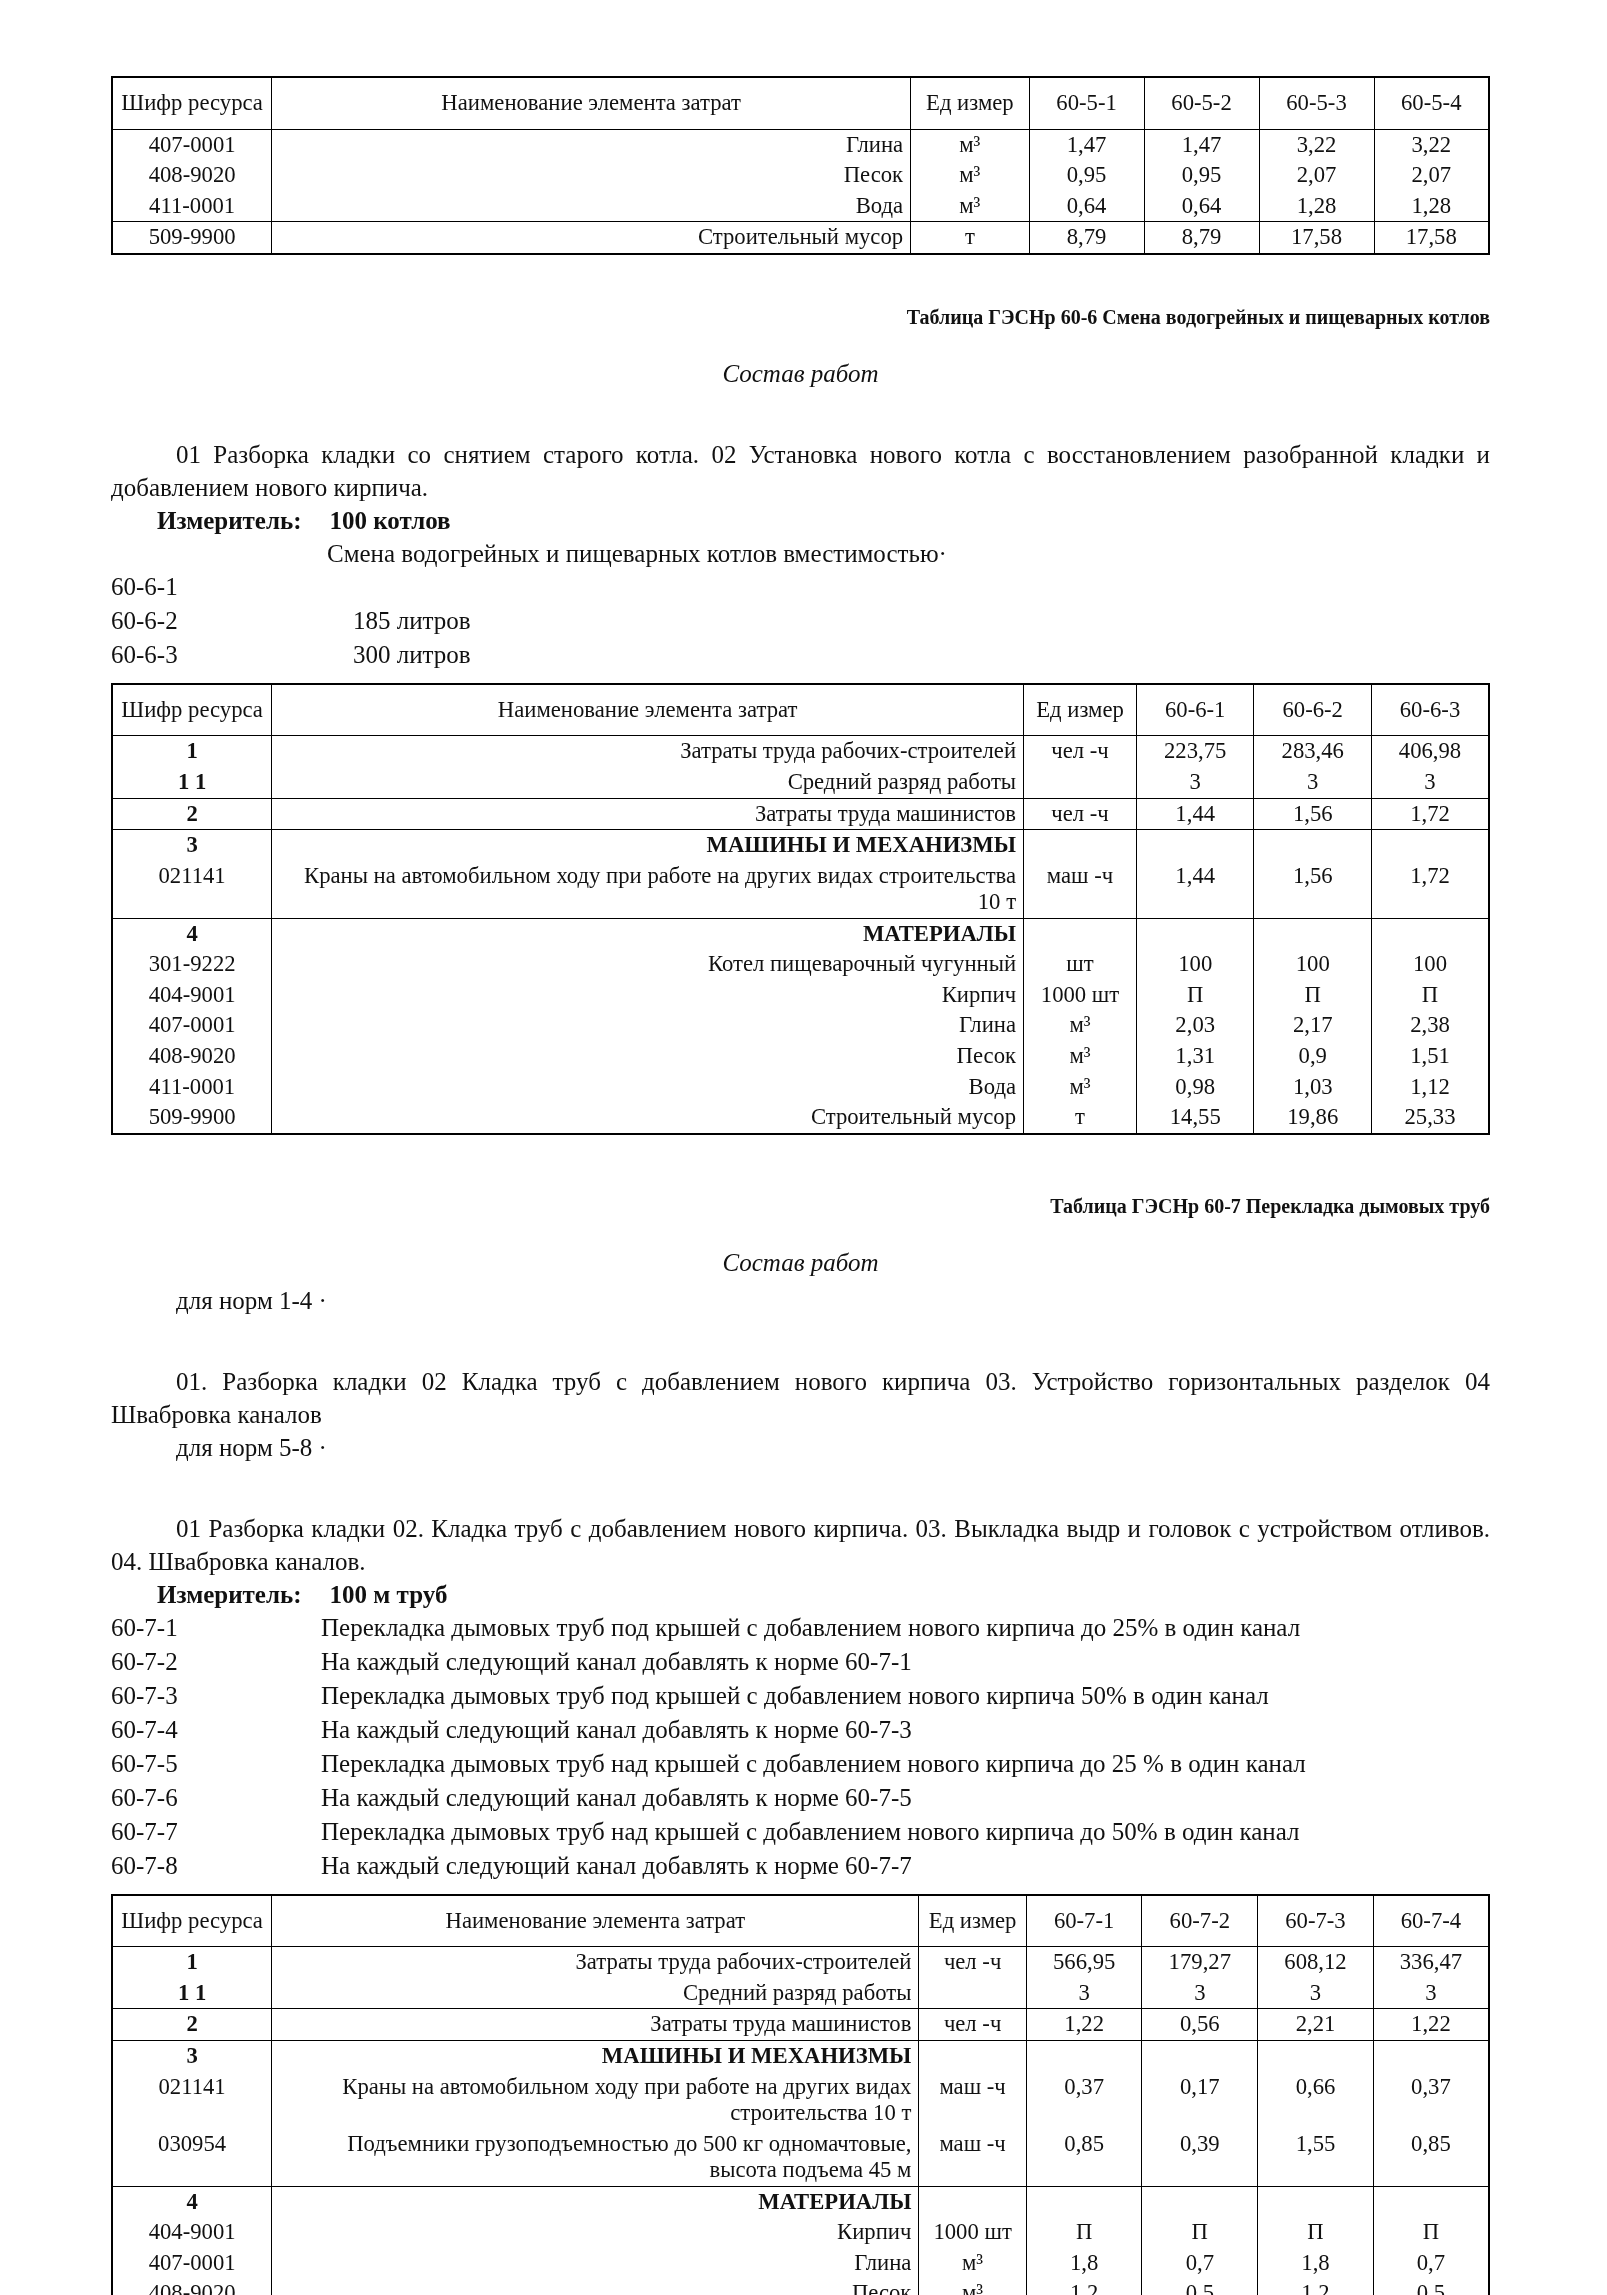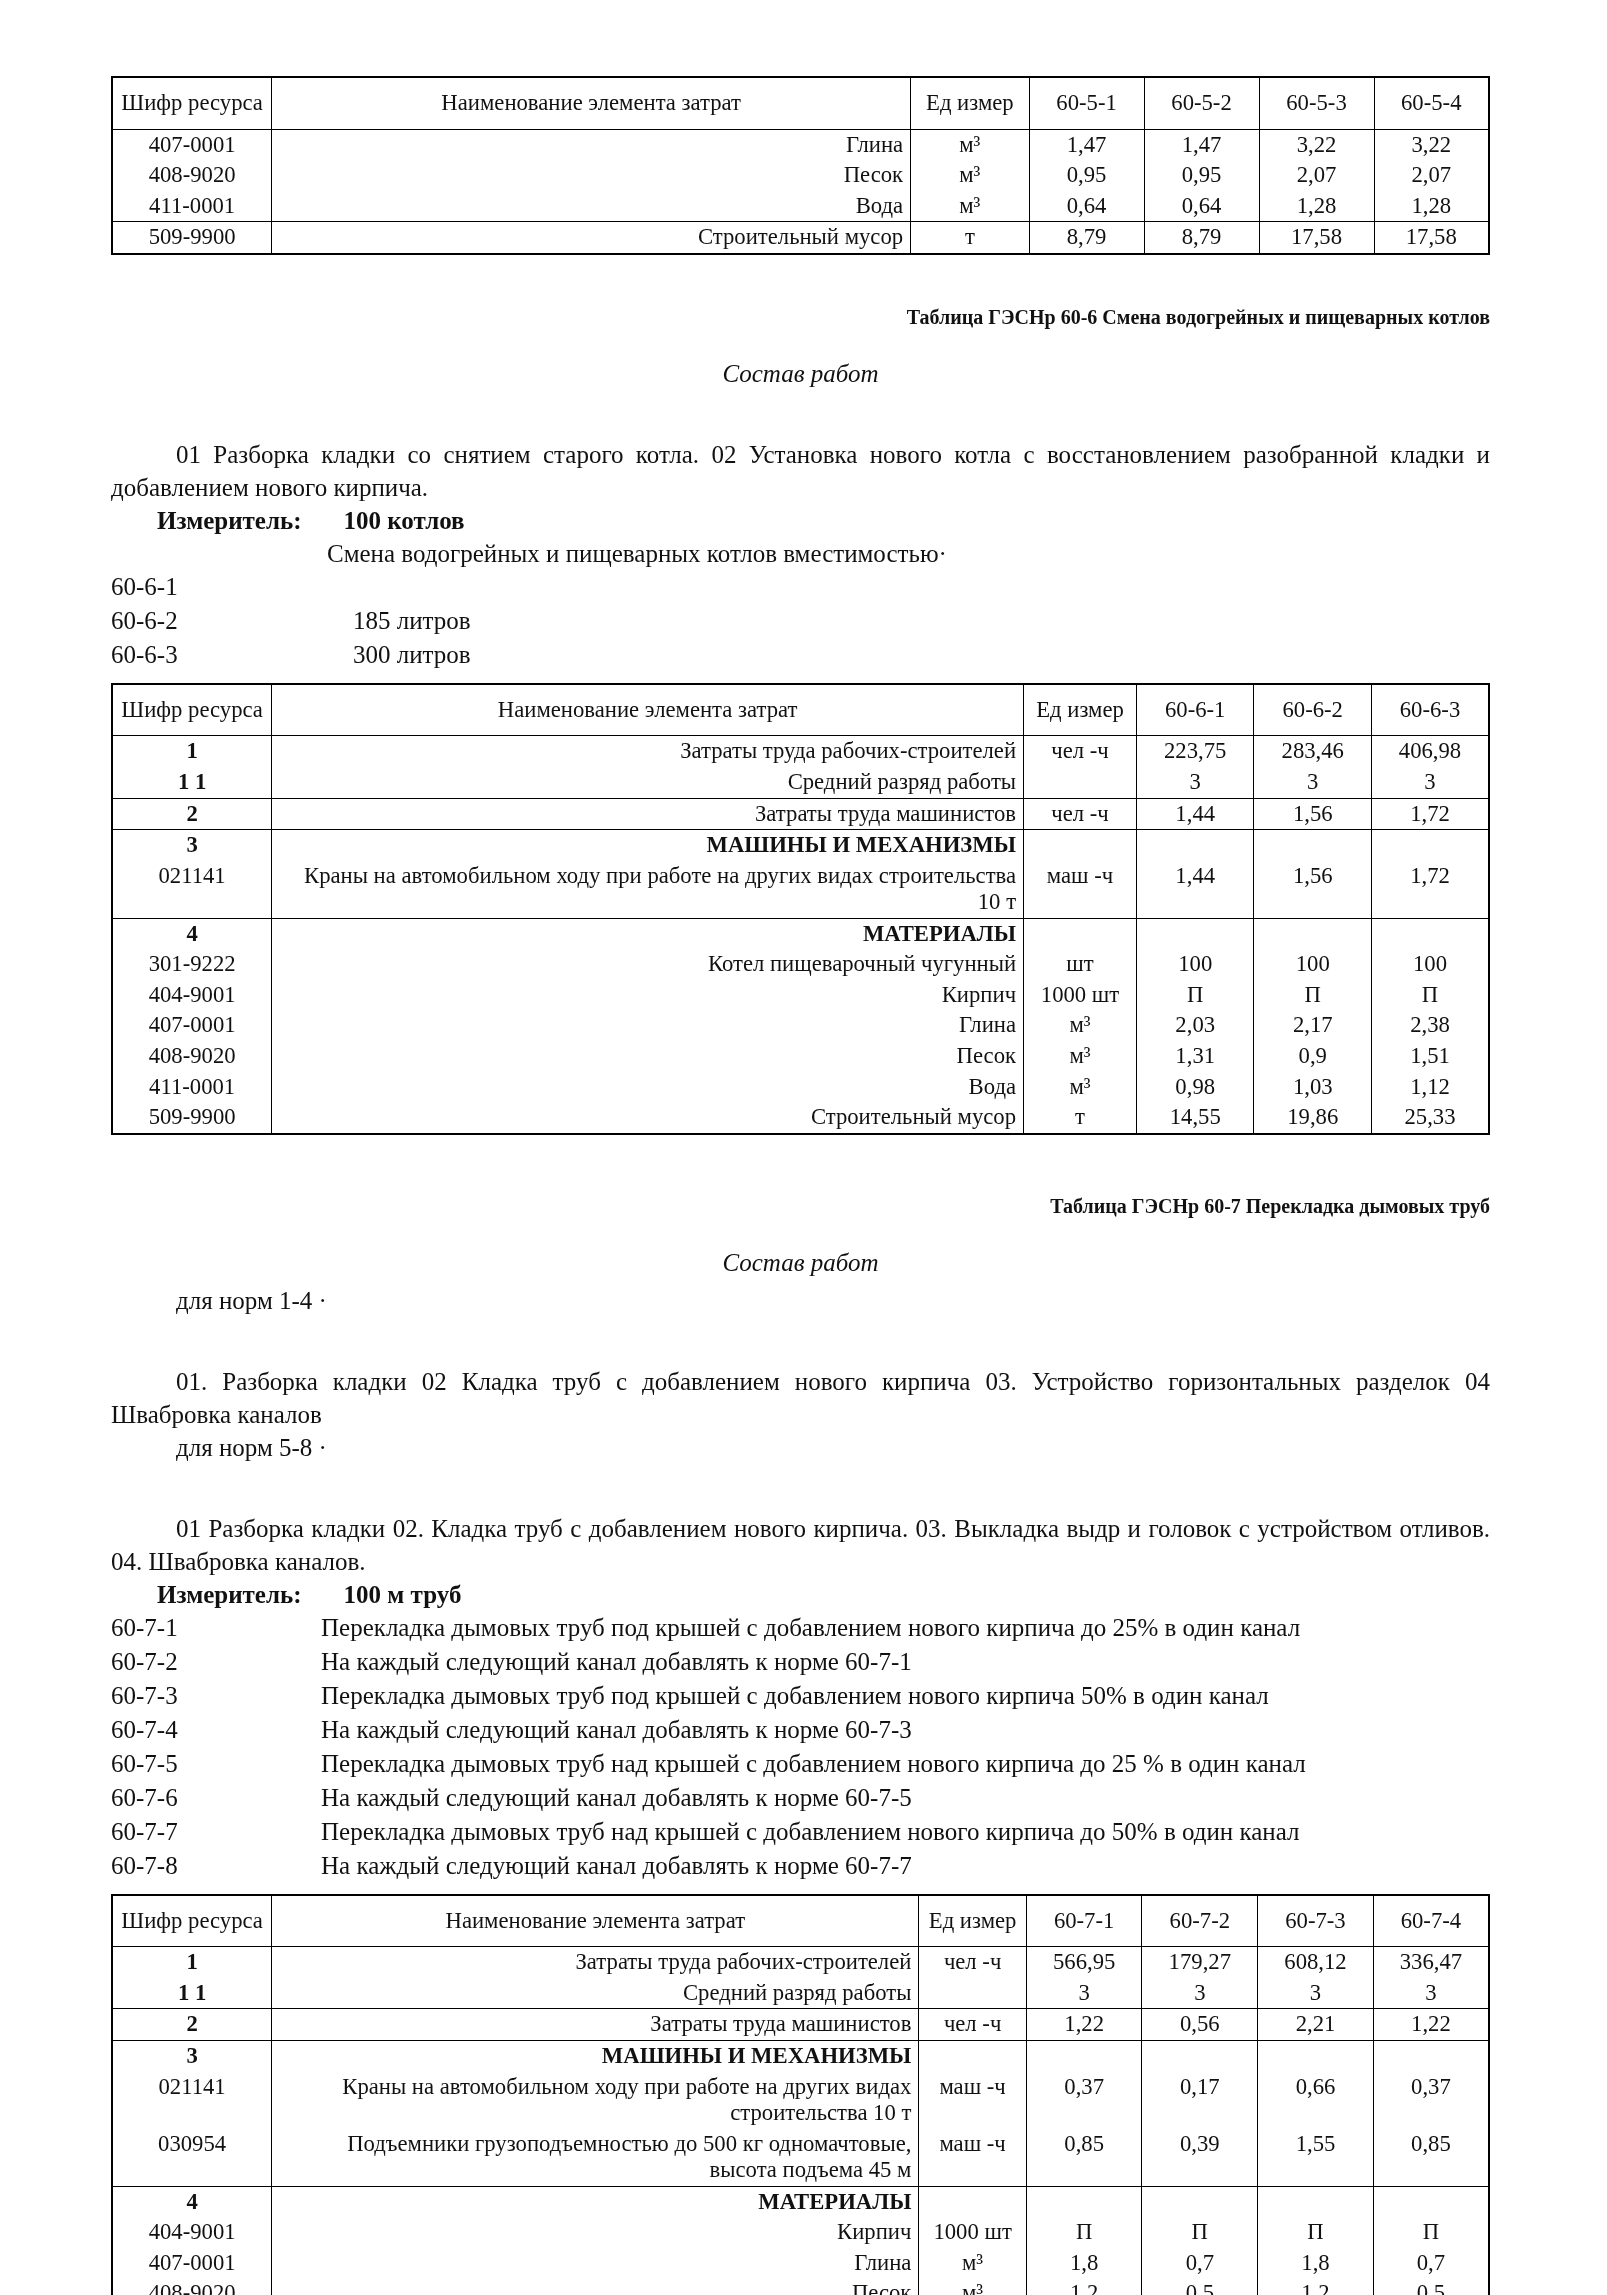--- a/index.html
+++ b/index.html
@@ -77,21 +77,21 @@
     font-style: italic;
     margin-bottom: 5px;
   }
   .works-text {
     text-align: justify;
     text-indent: 65px;
     margin-top: 48px;
   }
   .norm-range { text-indent: 65px; }
   .measure { text-indent: 46px; font-weight: bold; }
-  .measure .measure-value { margin-left: 42px; }
+  .measure .measure-value { margin-left: 28px; }
   .subtitle { padding-left: 216px; }
   
   .norm-list { margin-bottom: 11px; }
   .norm-row { display: flex; line-height: 1.36; }
   .norm-code { flex: 0 0 auto; width: 210px; }
   .nl-6 .norm-code { width: 242px; }
   .norm-desc { flex: 1 1 auto; }
   
   .page-footer {
     margin-top: auto;

